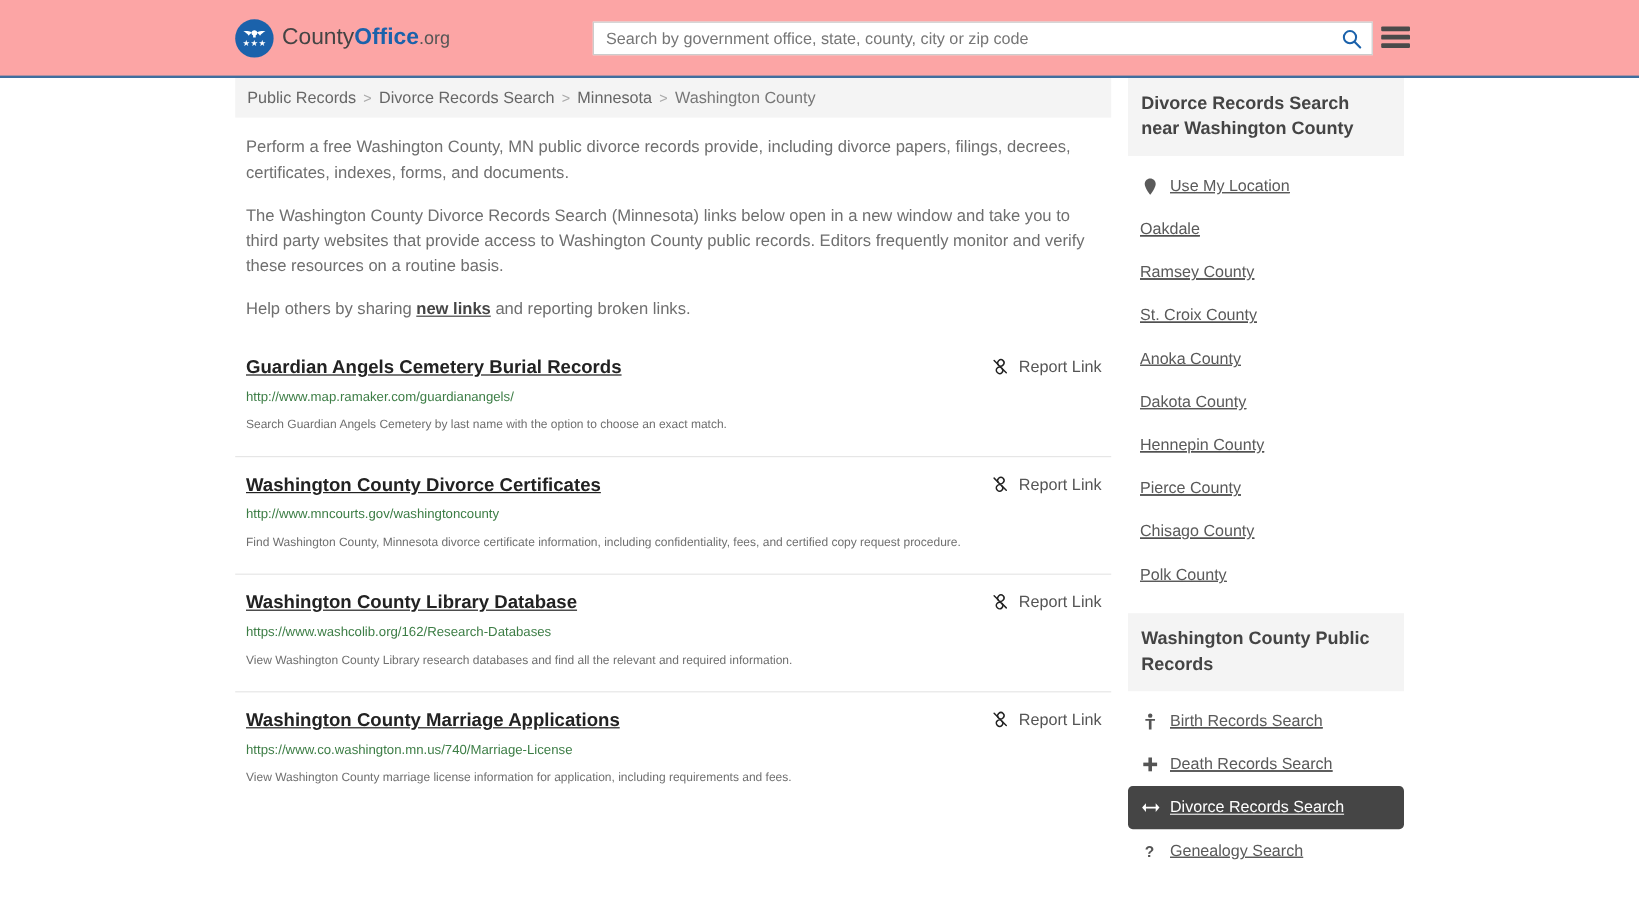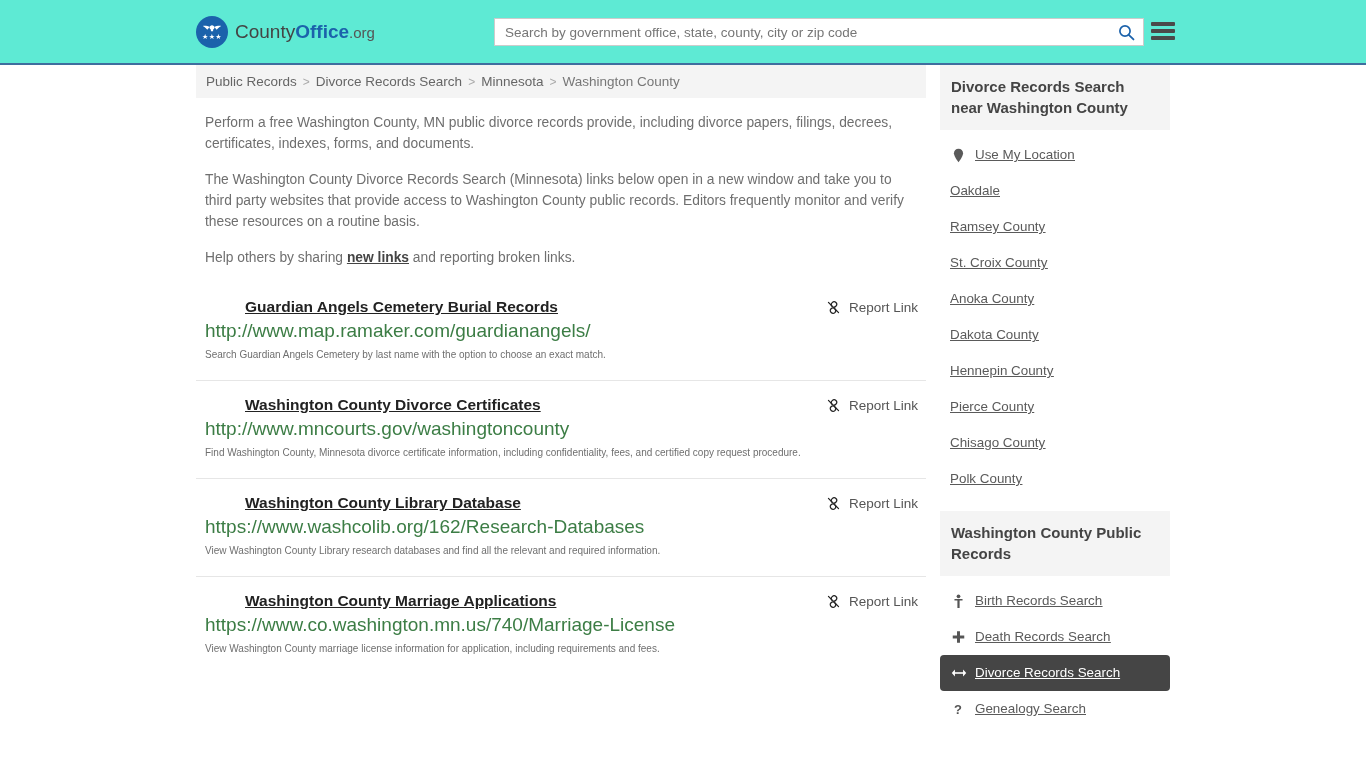--- a/index.html
+++ b/index.html
@@ -7,21 +7,21 @@
     margin: 0; padding: 0;
     width: 1366px; height: 768px;
     overflow: hidden;
     background: #ffffff;
     font-family: "Liberation Sans", sans-serif;
   }
 
   
   .site-header {
     height: 65px;
-    background: #5eead4;
+    background: #fca5a5;
     border-bottom: 2px solid #3f6e9e;
     display: flex;
     align-items: center;
     position: relative;
   }
   .logo-wrap {
     display: flex;
     align-items: center;
     margin-left: 196px;
     text-decoration: none;
@@ -181,23 +181,22 @@
   
   .results { margin-top: 11px; }
   .result {
     border-top: 1px solid #e6e6e6;
     padding: 14px 8px 13px 9px;
     position: relative;
   }
   .result:first-child { border-top: none; }
   .result-head {
     display: flex;
-    align-items: center;
+    align-items: flex-start;
     justify-content: space-between;
-    margin-left: 40px;
   }
   .result-title {
     font-size: 15.5px;
     line-height: 20px;
     font-weight: bold;
     color: #222222;
     text-decoration: underline;
     cursor: pointer;
     max-width: 560px;
   }
@@ -206,21 +205,21 @@
     align-items: center;
     gap: 8px;
     font-size: 13.5px;
     color: #555555;
     cursor: pointer;
     white-space: nowrap;
     padding-top: 1px;
   }
   .result-url {
     display: block;
-    font-size: 19px;
+    font-size: 11px;
     line-height: 20px;
     color: #3c7d45;
     margin-top: 4px;
     text-decoration: none;
     word-break: break-all;
   }
   .result-desc {
     font-size: 10px;
     line-height: 25px;
     color: #6f6f6f;

